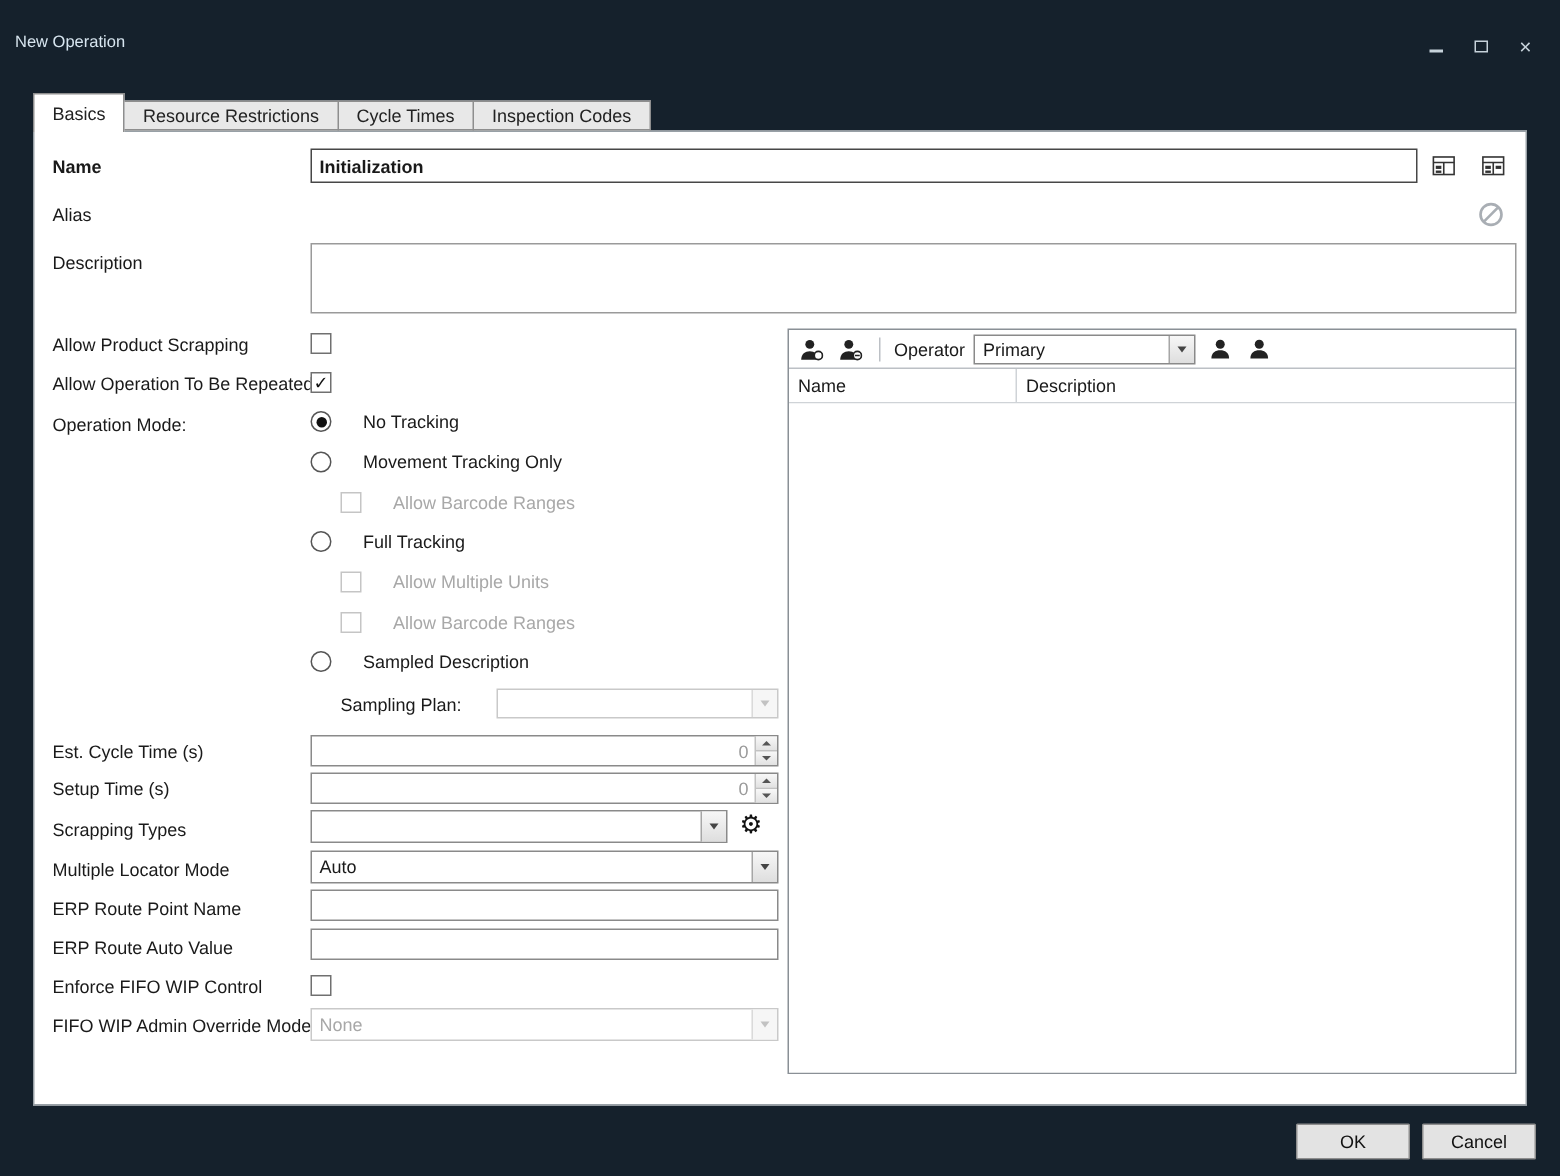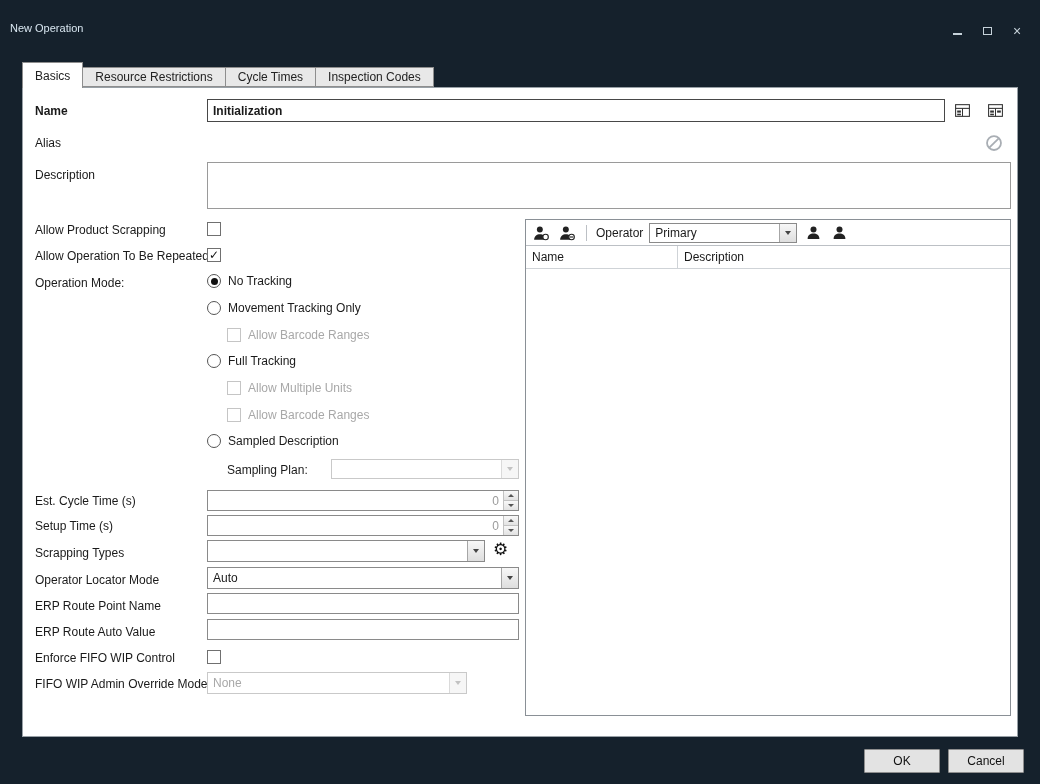--- a/index.html
+++ b/index.html
@@ -44,21 +44,21 @@
   .spin{position:absolute;border:1px solid #8a8a8a;background:#fff;display:flex}
   .spin input{flex:1;min-width:0;border:0;font:inherit;text-align:right;color:#9b9b9b;padding:0 4px;background:transparent;outline:none}
   .spin .btns{width:15px;display:flex;flex-direction:column;border-left:1px solid #c2c2c2}
   .spin .sb{flex:1;background:linear-gradient(#f8f8f8,#e2e2e2);display:flex;align-items:center;justify-content:center}
   .spin .sb + .sb{border-top:1px solid #c2c2c2}
   
   .cb{position:relative;width:14px;height:14px;border:1px solid #707070;background:#fff;display:flex;align-items:center;justify-content:center;flex:0 0 auto}
   .cb.checked::after{content:"✓";font-size:12px;font-weight:bold;color:#111;margin-top:-1px}
   .rad{width:14px;height:14px;border:1px solid #555;border-radius:50%;background:#fff;display:flex;align-items:center;justify-content:center;flex:0 0 auto}
   .rad.sel::after{content:"";width:7px;height:7px;border-radius:50%;background:#111}
-  .opt{position:absolute;display:flex;align-items:flex-start;gap:7px;white-space:nowrap}
+  .opt{position:absolute;display:flex;align-items:flex-start;gap:21px;white-space:nowrap}
   .opt.dis{color:#a8a8a8}
   .opt.dis .cb{border-color:#c5c5c5}
   .abs-cb{position:absolute}
   
   .icon-btn{position:absolute;width:20px;height:20px;display:flex;align-items:center;justify-content:center}
   .gear{position:absolute;font-size:17px;line-height:20px;color:#111}
   
   .cert{position:absolute;left:502px;top:131px;width:486px;height:497px;border:1px solid #8a9096;background:#fff;display:flex;flex-direction:column}
   .cert-title{height:22px;line-height:22px;padding:0 6px;border-bottom:1px solid #bcc0c5}
   .cert-toolbar{height:26px;display:flex;align-items:center;gap:6px;padding:0 5px;border-bottom:1px solid #bcc0c5}
@@ -214,39 +214,39 @@
 
   <div class="lbl" style="top:458px">Scrapping Types</div>
   <div class="combo" style="left:184px;top:452px;width:278px;height:22px">
     <div class="txt"></div>
     <div class="cbtn">
         <span class="tri-down"></span>
       </div>
   </div>
   <div class="gear" style="left:470px;top:452px"><span>⚙</span></div>
 
-  <div class="lbl" style="top:485px">Operator Locator Mode</div>
+  <div class="lbl" style="top:485px">Multiple Locator Mode</div>
   <div class="combo" style="left:184px;top:479px;width:312px;height:22px">
     <div class="txt">Auto</div>
     <div class="cbtn">
         <span class="tri-down"></span>
       </div>
   </div>
 
   <div class="lbl" style="top:511px">ERP Route Point Name</div>
   <input class="tin" style="left: 184px; top: 505px; width: 312px; height: 21px;">
 
   <div class="lbl" style="top:537px">ERP Route Auto Value</div>
   <input class="tin" style="left: 184px; top: 531px; width: 312px; height: 21px;">
 
   <div class="lbl" style="top:563px">Enforce FIFO WIP Control</div>
   <div class="cb abs-cb" style="left:184px;top:562px"></div>
 
   <div class="lbl" style="top:589px">FIFO WIP Admin Override Mode</div>
-  <div class="combo disabled" style="left:184px;top:584px;width:260px;height:22px">
+  <div class="combo disabled" style="left:184px;top:584px;width:312px;height:22px">
     <div class="txt">None</div>
     <div class="cbtn">
         <span class="tri-down"></span>
       </div>
   </div>
 
   <div class="cert">
     <div class="cert-toolbar">
       <div class="tb-btn">
         <svg width="16" height="16" viewBox="0 0 14 14">

